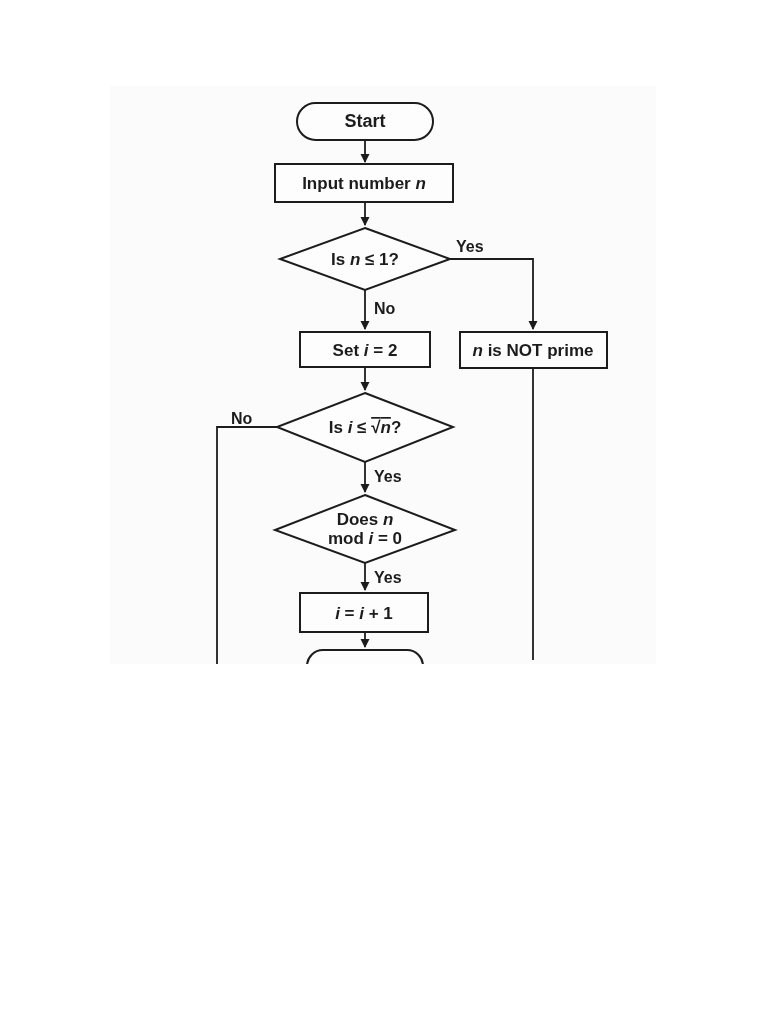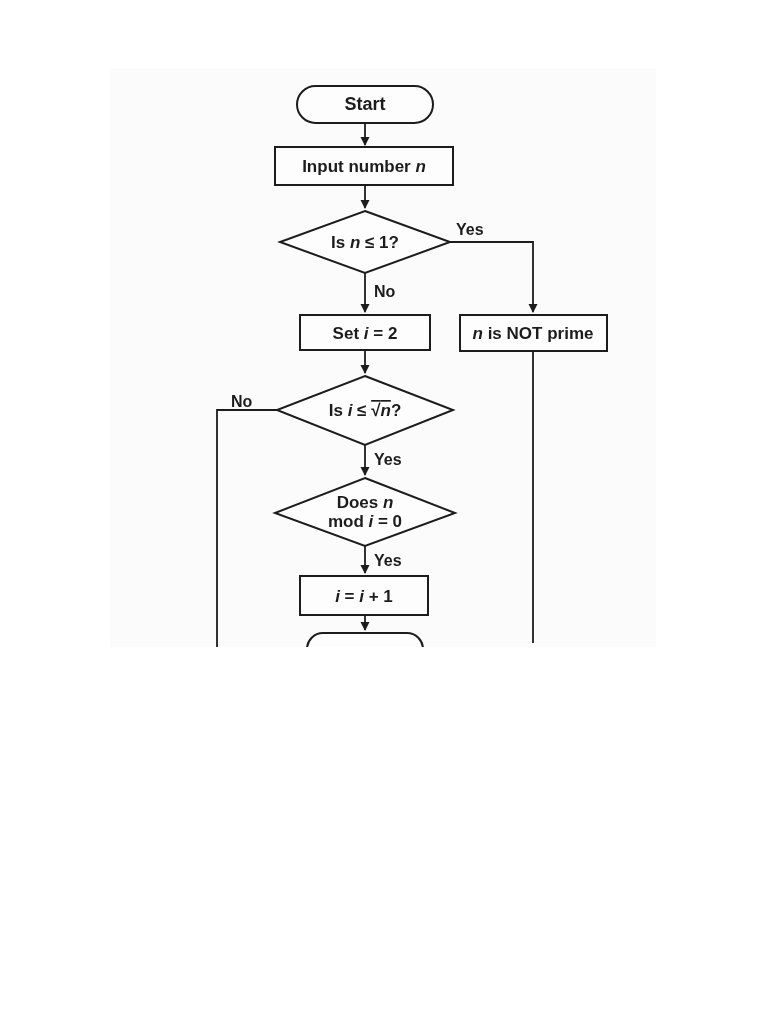--- a/index.html
+++ b/index.html
@@ -12,21 +12,21 @@
   html,body{width:768px;height:1024px;}
   body{
     background:var(--page-bg);
     font-family:"Liberation Sans",sans-serif;
     position:relative;
     overflow:hidden;
   }
   .flow-region{
     position:absolute;
     left:110px;
-    top:69px;
+    top:86px;
     width:546px;
     height:578px;
     background:var(--flow-bg);
     overflow:hidden;
   }
   svg{display:block;}
   .shape{
     fill:var(--node-fill);
     stroke:var(--stroke);
     stroke-width:2;

